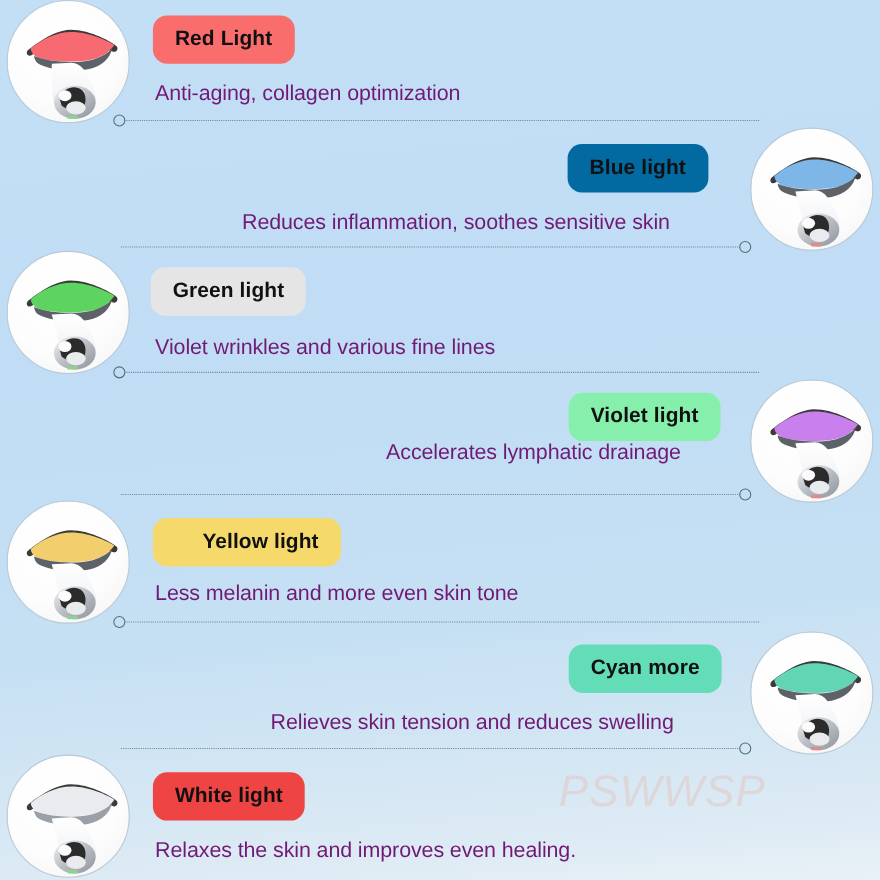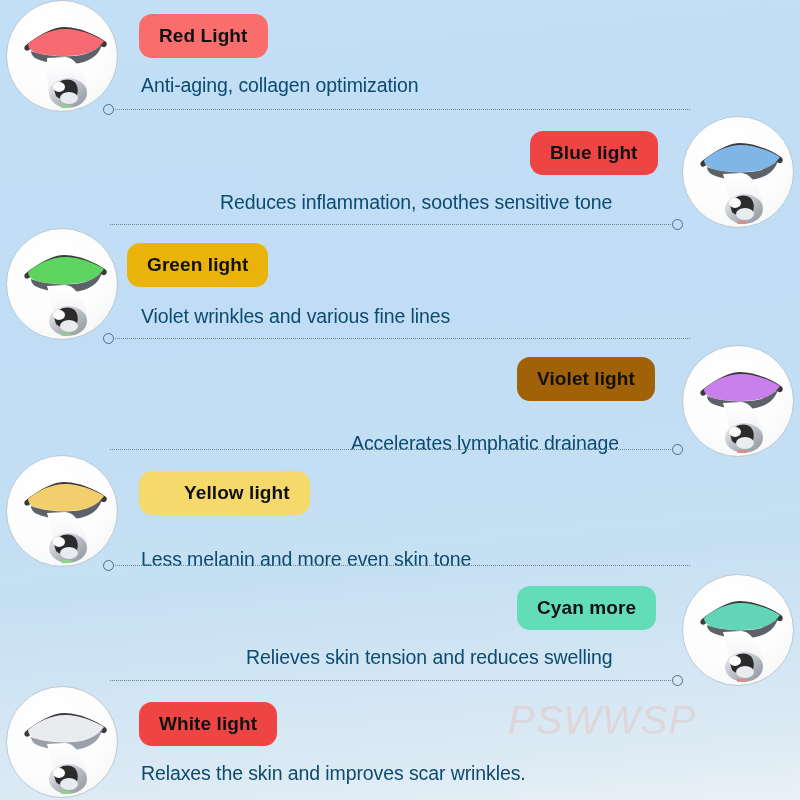--- a/index.html
+++ b/index.html
@@ -69,21 +69,21 @@
     font-weight: bold;
     color: #111111;
     white-space: nowrap;
     letter-spacing: .1px;
   }
 
   
   .desc {
     position: absolute;
     font-size: 19.5px;
-    color: #0c4a6e;
+    color: #701a75;
     white-space: nowrap;
     letter-spacing: -.1px;
   }
 
   
   .connector {
     position: absolute;
     height: 12px;
   }
   .connector .line {
@@ -168,24 +168,24 @@
         <path d="M21 43 C30 35 44 28 58 28 C74 28 91 36 97 40 C92 47 85 52 72 54 C57 56 38 55 27 51 C23 49 21 46 21 43 Z" fill="#7fb6e8"></path>
         <path d="M24 50 C36 55 58 57 74 54 C83 52 90 48 95 43 C93 52 86 59 73 62 C57 65 37 62 28 57 C25 55 24 52 24 50 Z" fill="#5d6168"></path>
         <path d="M40 57 C40 57 45 74 47 85 C48 95 56 101 65 101 C74 101 80 95 80 87 C80 79 74 70 69 62 C66 58 62 56 58 56 Z" fill="url(#shellBlue)"></path>
         <ellipse cx="61" cy="92" rx="19" ry="15" fill="url(#baseBlue)"></ellipse>
         <path d="M47 88 C50 80 58 77 64 79 C70 81 72 88 70 94 C66 101 54 100 49 95 Z" fill="#2b2b2b"></path>
         <ellipse cx="52" cy="86" rx="6" ry="5" fill="#fbfbfb"></ellipse>
         <ellipse cx="62" cy="97" rx="9" ry="6" fill="#e9ebee"></ellipse>
         <rect x="54" y="104" width="10" height="3" rx="1.5" fill="#e08a8a"></rect>
       </svg>
     </div>
-    <div class="badge" style="left:516px; top:131px; background:#ef4444;margin-left:14px;">
+    <div class="badge" style="left:516px; top:131px; background:#0369a1;">
       <span>Blue light</span>
     </div>
-    <div class="desc" style="left:220px; top:191px;">Reduces inflammation, soothes sensitive tone</div>
+    <div class="desc" style="left:220px; top:191px;">Reduces inflammation, soothes sensitive skin</div>
     <div class="connector right-dot" style="left:110px; top:219px; width:572px;">
       <span class="dot"></span>
       <span class="line"></span>
     </div>
   </div>
 
   <div class="row" style="top:0px;">
     <div class="device" style="left:6px; top:228px;">
       <svg viewBox="0 0 112 112">
         <defs>
@@ -204,21 +204,21 @@
         <path d="M21 43 C30 35 44 28 58 28 C74 28 91 36 97 40 C92 47 85 52 72 54 C57 56 38 55 27 51 C23 49 21 46 21 43 Z" fill="#5cd45f"></path>
         <path d="M24 50 C36 55 58 57 74 54 C83 52 90 48 95 43 C93 52 86 59 73 62 C57 65 37 62 28 57 C25 55 24 52 24 50 Z" fill="#5d6168"></path>
         <path d="M40 57 C40 57 45 74 47 85 C48 95 56 101 65 101 C74 101 80 95 80 87 C80 79 74 70 69 62 C66 58 62 56 58 56 Z" fill="url(#shellGreen)"></path>
         <ellipse cx="61" cy="92" rx="19" ry="15" fill="url(#baseGreen)"></ellipse>
         <path d="M47 88 C50 80 58 77 64 79 C70 81 72 88 70 94 C66 101 54 100 49 95 Z" fill="#2b2b2b"></path>
         <ellipse cx="52" cy="86" rx="6" ry="5" fill="#fbfbfb"></ellipse>
         <ellipse cx="62" cy="97" rx="9" ry="6" fill="#e9ebee"></ellipse>
         <rect x="54" y="104" width="10" height="3" rx="1.5" fill="#8fd18f"></rect>
       </svg>
     </div>
-    <div class="badge" style="left:127px; top:243px; background:#eab308;">
+    <div class="badge" style="left:137px; top:243px; background:#e5e5e5;">
       <span>Green light</span>
     </div>
     <div class="desc" style="left:141px; top:305px;">Violet wrinkles and various fine lines</div>
     <div class="connector left-dot" style="left:104px; top:333px; width:586px;">
       <span class="dot"></span>
       <span class="line"></span>
     </div>
   </div>
 
   <div class="row" style="top:0px;">
@@ -240,24 +240,24 @@
         <path d="M21 43 C30 35 44 28 58 28 C74 28 91 36 97 40 C92 47 85 52 72 54 C57 56 38 55 27 51 C23 49 21 46 21 43 Z" fill="#c980ec"></path>
         <path d="M24 50 C36 55 58 57 74 54 C83 52 90 48 95 43 C93 52 86 59 73 62 C57 65 37 62 28 57 C25 55 24 52 24 50 Z" fill="#5d6168"></path>
         <path d="M40 57 C40 57 45 74 47 85 C48 95 56 101 65 101 C74 101 80 95 80 87 C80 79 74 70 69 62 C66 58 62 56 58 56 Z" fill="url(#shellViolet)"></path>
         <ellipse cx="61" cy="92" rx="19" ry="15" fill="url(#baseViolet)"></ellipse>
         <path d="M47 88 C50 80 58 77 64 79 C70 81 72 88 70 94 C66 101 54 100 49 95 Z" fill="#2b2b2b"></path>
         <ellipse cx="52" cy="86" rx="6" ry="5" fill="#fbfbfb"></ellipse>
         <ellipse cx="62" cy="97" rx="9" ry="6" fill="#e9ebee"></ellipse>
         <rect x="54" y="104" width="10" height="3" rx="1.5" fill="#e08a8a"></rect>
       </svg>
     </div>
-    <div class="badge" style="left:517px; top:357px; background:#a16207;">
+    <div class="badge" style="left:517px; top:357px; background:#86efac;">
       <span>Violet light</span>
     </div>
-    <div class="desc" style="left:351px; top:432px;">Accelerates lymphatic drainage</div>
+    <div class="desc" style="left:351px; top:400px;">Accelerates lymphatic drainage</div>
     <div class="connector right-dot" style="left:110px; top:444px; width:572px;">
       <span class="dot"></span>
       <span class="line"></span>
     </div>
   </div>
 
   <div class="row" style="top:0px;">
     <div class="device" style="left:6px; top:455px;">
       <svg viewBox="0 0 112 112">
         <defs>
@@ -279,21 +279,21 @@
         <ellipse cx="61" cy="92" rx="19" ry="15" fill="url(#baseYellow)"></ellipse>
         <path d="M47 88 C50 80 58 77 64 79 C70 81 72 88 70 94 C66 101 54 100 49 95 Z" fill="#2b2b2b"></path>
         <ellipse cx="52" cy="86" rx="6" ry="5" fill="#fbfbfb"></ellipse>
         <ellipse cx="62" cy="97" rx="9" ry="6" fill="#e9ebee"></ellipse>
         <rect x="54" y="104" width="10" height="3" rx="1.5" fill="#8fd18f"></rect>
       </svg>
     </div>
     <div class="badge" style="left:139px; top:471px; background:#f5d96a;padding-left:45px;">
       <span>Yellow light</span>
     </div>
-    <div class="desc" style="left:141px; top:528px;margin-top:20px;">Less melanin and more even skin tone</div>
+    <div class="desc" style="left:141px; top:528px;">Less melanin and more even skin tone</div>
     <div class="connector left-dot" style="left:104px; top:560px; width:586px;">
       <span class="dot"></span>
       <span class="line"></span>
     </div>
   </div>
 
   <div class="row" style="top:0px;">
     <div class="device" style="left:682px; top:574px;">
       <svg viewBox="0 0 112 112">
         <defs>
@@ -351,18 +351,18 @@
         <ellipse cx="61" cy="92" rx="19" ry="15" fill="url(#baseWhite)"></ellipse>
         <path d="M47 88 C50 80 58 77 64 79 C70 81 72 88 70 94 C66 101 54 100 49 95 Z" fill="#2b2b2b"></path>
         <ellipse cx="52" cy="86" rx="6" ry="5" fill="#fbfbfb"></ellipse>
         <ellipse cx="62" cy="97" rx="9" ry="6" fill="#e9ebee"></ellipse>
         <rect x="54" y="104" width="10" height="3" rx="1.5" fill="#8fd18f"></rect>
       </svg>
     </div>
     <div class="badge" style="left:139px; top:702px; background:#ef4444;">
       <span>White light</span>
     </div>
-    <div class="desc" style="left:141px; top:762px;">Relaxes the skin and improves scar wrinkles.</div>
+    <div class="desc" style="left:141px; top:762px;">Relaxes the skin and improves even healing.</div>
   </div>
 
   <div class="watermark">PSWWSP</div>
 
 </div>
 
 </body></html>

